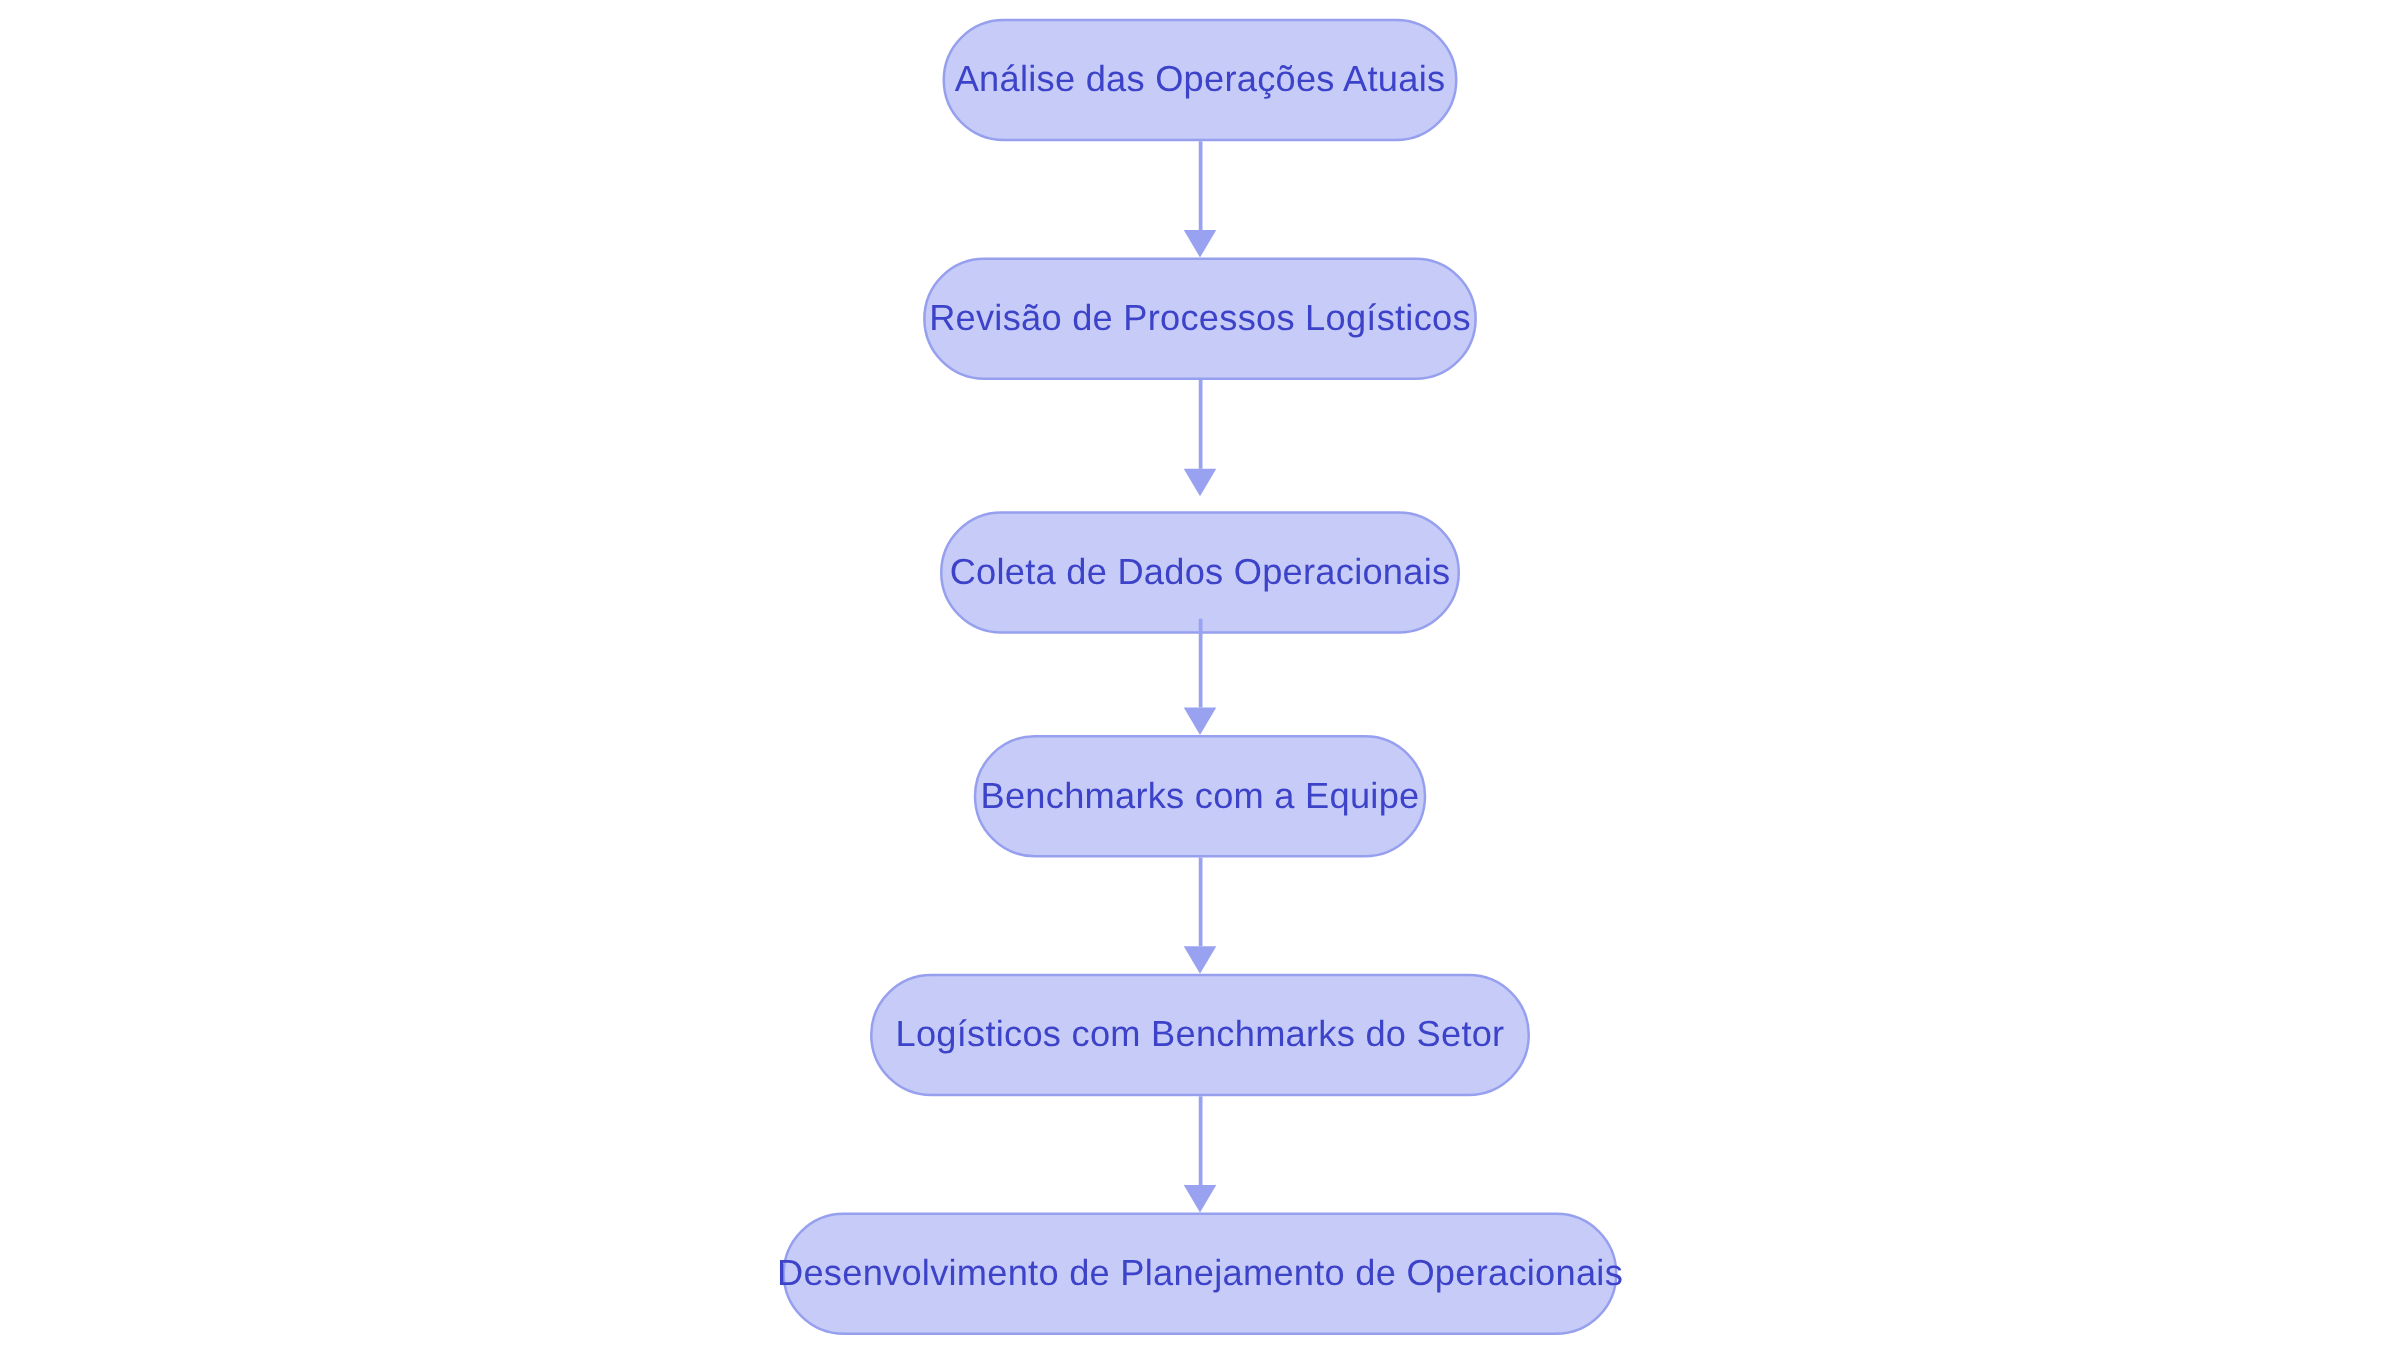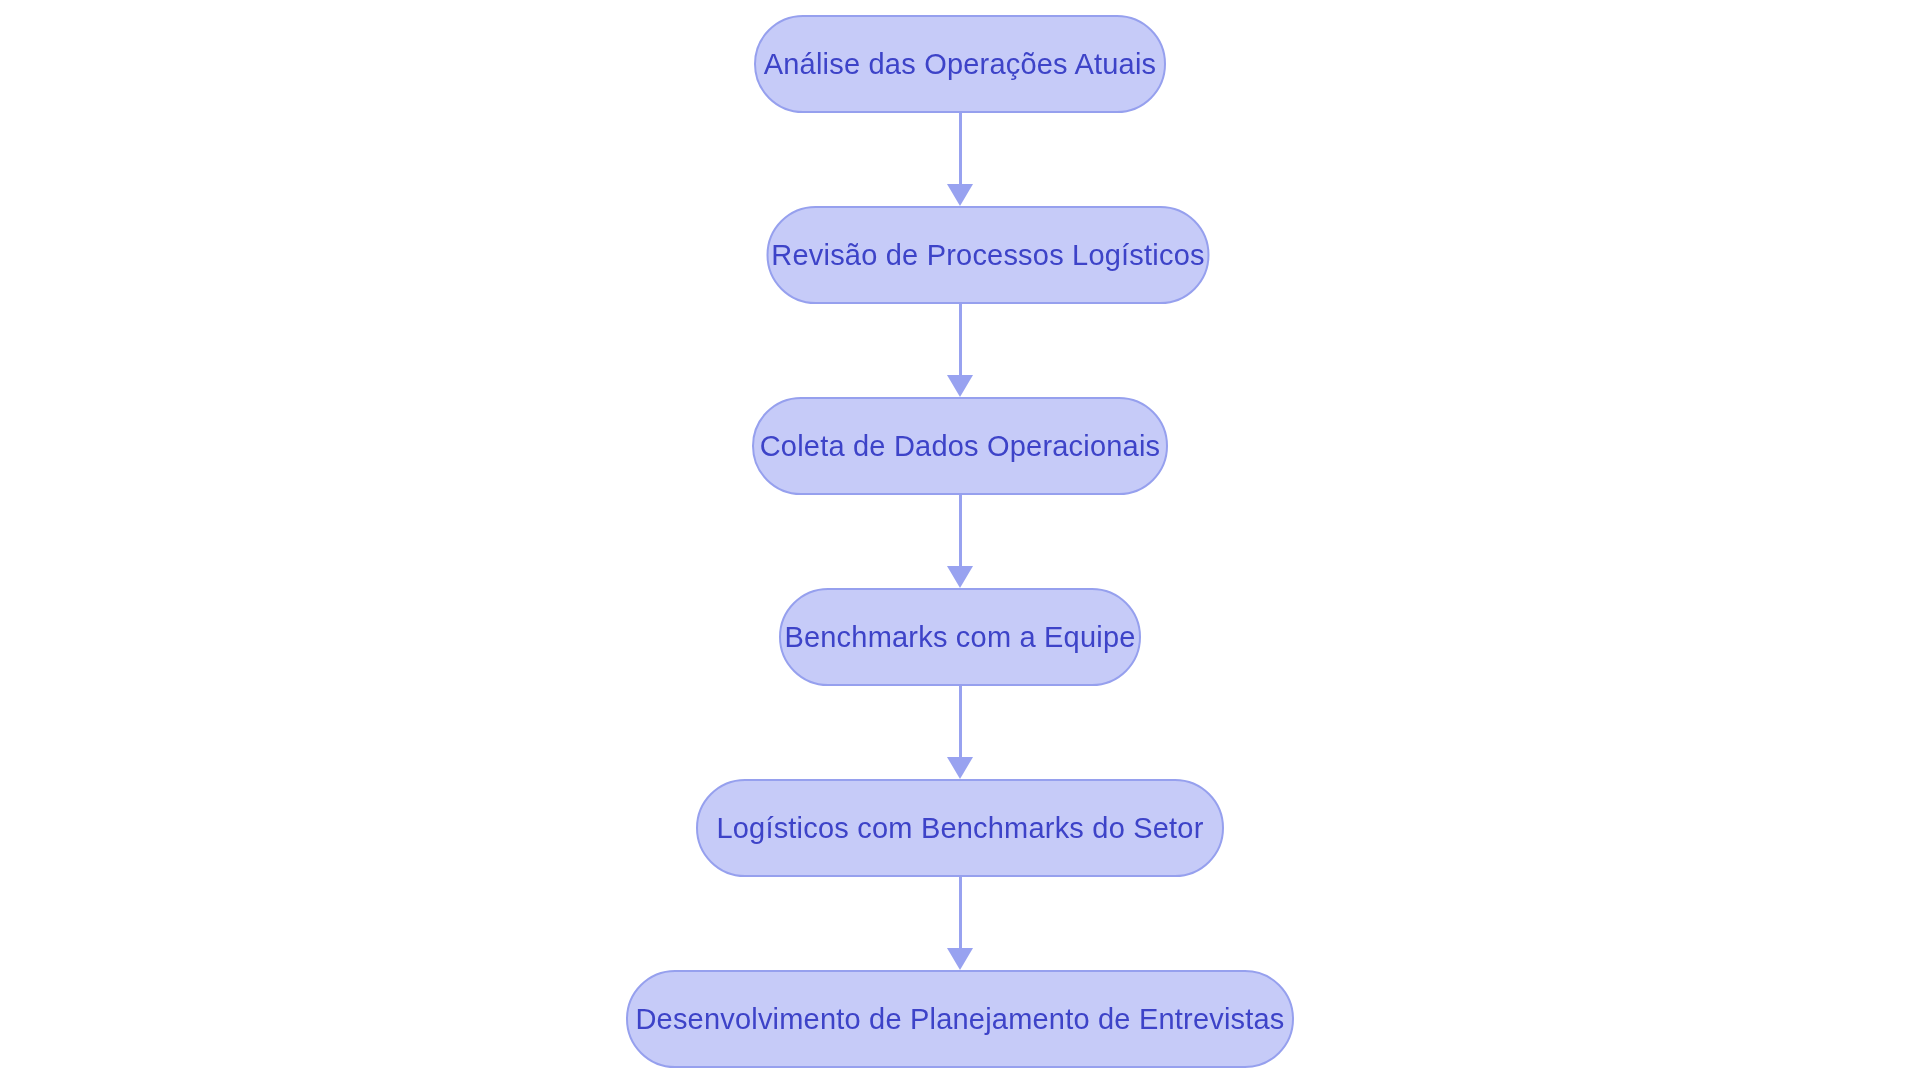--- a/index.html
+++ b/index.html
@@ -33,22 +33,22 @@
     display: flex;
     align-items: center;
     justify-content: center;
     color: var(--node-text);
     font-size: 29px;
     letter-spacing: 0.2px;
     white-space: nowrap;
     text-align: center;
   }
   .n1 { top: 15px;  width: 412px; }
-  .n2 { top: 206px; width: 443px; margin-left: 28px; }
-  .n3 { top: 397px; width: 416px; }
+  .n2 { top: 206px; width: 443px; }
+  .n3 { top: 409px; width: 416px; }
   .n4 { top: 588px; width: 362px; }
   .n5 { top: 779px; width: 528px; }
   .n6 { top: 970px; width: 668px; }
 
   .connector {
     position: absolute;
     left: 50%;
     transform: translateX(-50%);
     width: 26px;
     height: 93px;
@@ -117,16 +117,16 @@
   <div class="node n5">
     <span>Logísticos com Benchmarks do Setor</span>
   </div>
 
   <div class="connector c5">
     <div class="line"></div>
     <div class="head"></div>
   </div>
 
   <div class="node n6">
-    <span>Desenvolvimento de Planejamento de Entrevistas</span>
+    <span>Desenvolvimento de Planejamento de Operacionais</span>
   </div>
 
 </div>
 
 </body></html>

